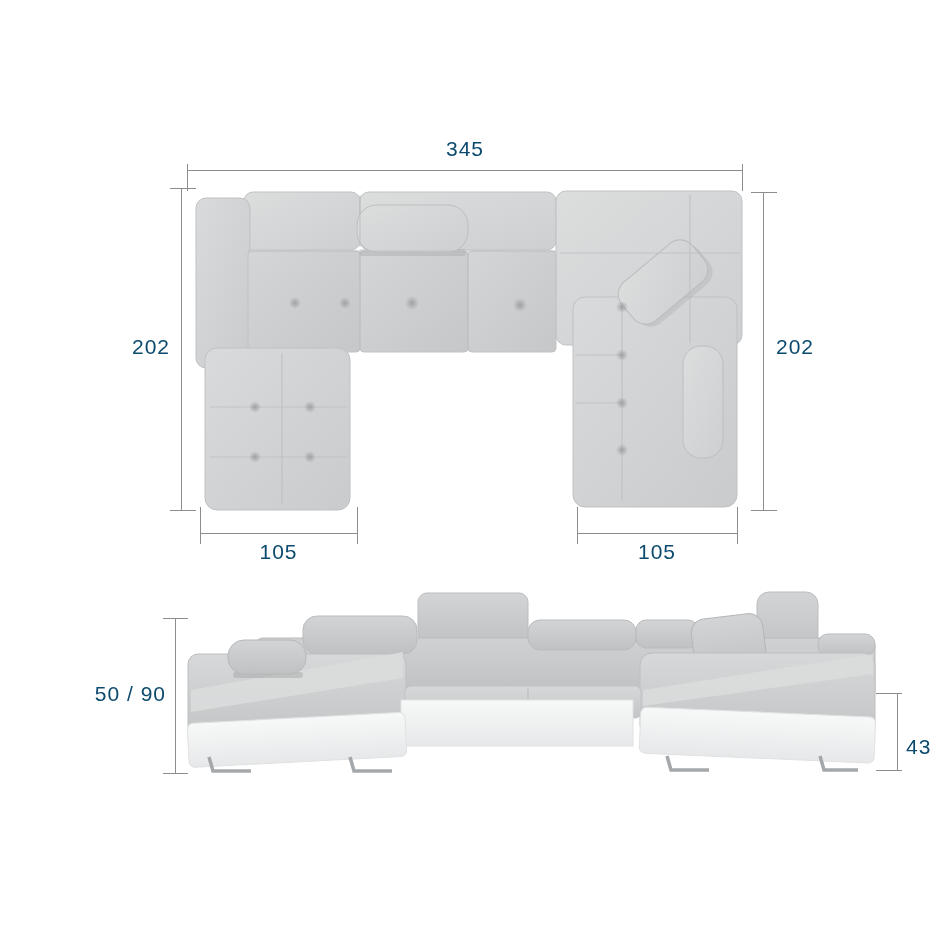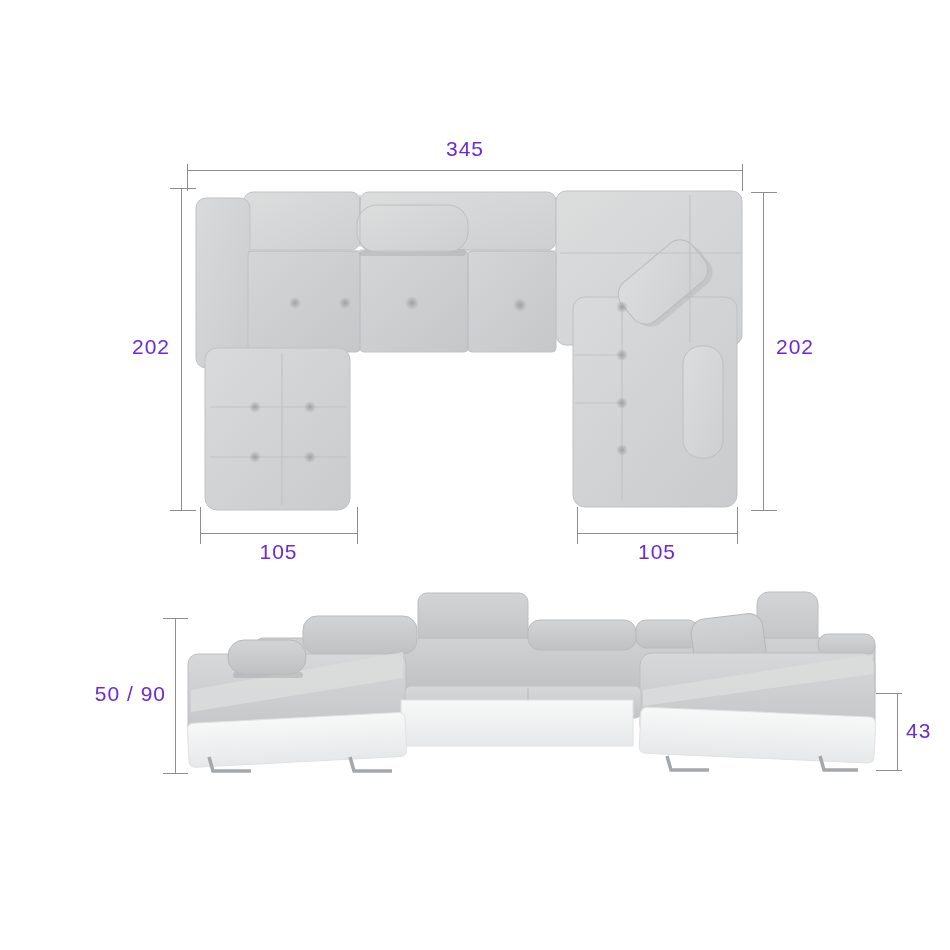--- a/index.html
+++ b/index.html
@@ -1,21 +1,21 @@
 <!DOCTYPE html>
 <html><head>
 <meta charset="utf-8">
 <style>
   html,body{margin:0;padding:0;background:#ffffff;}
   .canvas{
     position:relative;width:950px;height:950px;margin:0 auto;background:#ffffff;
     font-family:"Liberation Sans", sans-serif;overflow:hidden;
   }
   .dim-label{
-    position:absolute;color:#6d28d9;font-size:21px;font-weight:400;
+    position:absolute;color:#0c4a6e;font-size:21px;font-weight:400;
     letter-spacing:1px;line-height:22px;white-space:nowrap;
   }
   .t-center{text-align:center;}
   .t-right{text-align:right;}
   .t-left{text-align:left;}
   .dline{position:absolute;background:#8d8d8d;}
   .sofa-svg{position:absolute;}
 </style>
 </head>
 <body>
@@ -216,16 +216,16 @@
     <div class="dline" style="left:175px;top:618px;width:1px;height:156px;"></div>
     <div class="dline" style="left:163px;top:618px;width:25px;height:1px;"></div>
     <div class="dline" style="left:163px;top:773px;width:25px;height:1px;"></div>
     <div class="dim-label t-right" style="left:58px;top:683px;width:108px;">50 / 90</div>
   </div>
 
   <div>
     <div class="dline" style="left:897px;top:693px;width:1px;height:78px;"></div>
     <div class="dline" style="left:876px;top:693px;width:26px;height:1px;"></div>
     <div class="dline" style="left:876px;top:770px;width:26px;height:1px;"></div>
-    <div class="dim-label t-left" style="left:906px;top:720px;width:44px;">43</div>
+    <div class="dim-label t-left" style="left:906px;top:736px;width:44px;">43</div>
   </div>
 
 </div>
 
 </body></html>

